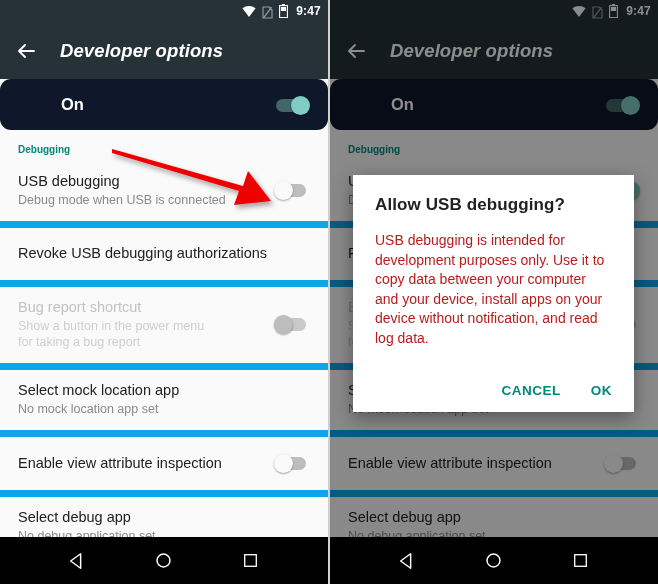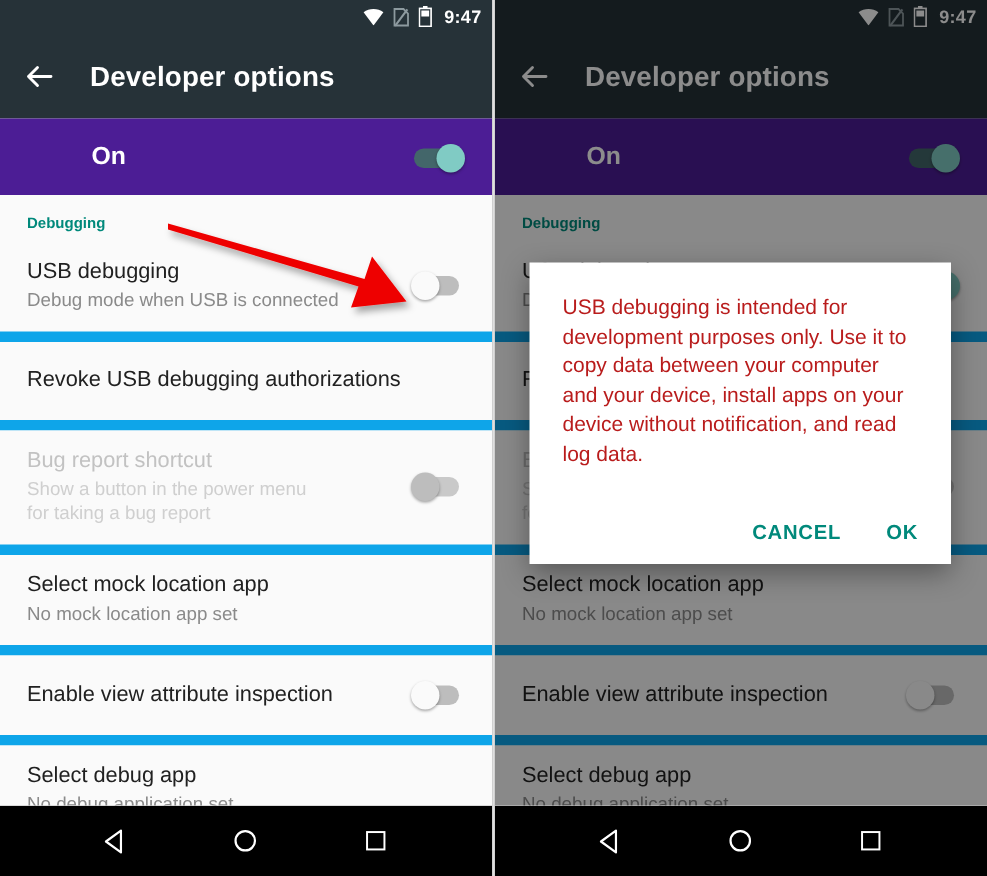--- a/index.html
+++ b/index.html
@@ -73,31 +73,33 @@
   .back-arrow {
     width: 24px; height: 24px;
     flex: 0 0 auto;
     margin-right: 22px;
   }
   .ab-title {
     color: #ffffff;
     font-size: 18.5px;
     font-weight: bold;
     letter-spacing: 0.1px;
+    font-style: italic;
   }
 
   
   .master-row {
     height: 51px;
-    background: #4c1d95;
+    background: #0f172a;
     display: flex;
     align-items: center;
     justify-content: space-between;
     padding: 0 18px 0 61px;
     box-sizing: border-box;
+    border-radius: 11px;
   }
   .master-label {
     color: #ffffff;
     font-size: 16.5px;
     font-weight: bold;
   }
 
   
   .sw { position: relative; width: 36px; height: 22px; flex: 0 0 auto; }
   .sw .track {
@@ -455,20 +457,21 @@
           <div class="title">Select debug app</div>
           <div class="subtitle">No debug application set</div>
         </div>
       </div>
 
     </div>
 
     <div class="scrim"></div>
 
     <div class="dialog">
+      <div class="dlg-title">Allow USB debugging?</div>
       <div class="dlg-body">USB debugging is intended for development purposes only. Use it to copy data between your computer and your device, install apps on your device without notification, and read log data.</div>
       <div class="dlg-actions">
         <span class="dlg-btn">CANCEL</span>
         <span class="dlg-btn">OK</span>
       </div>
     </div>
 
     <div class="navbar">
       <span class="nav-btn">
         <svg viewBox="0 0 22 22" width="20" height="20">

